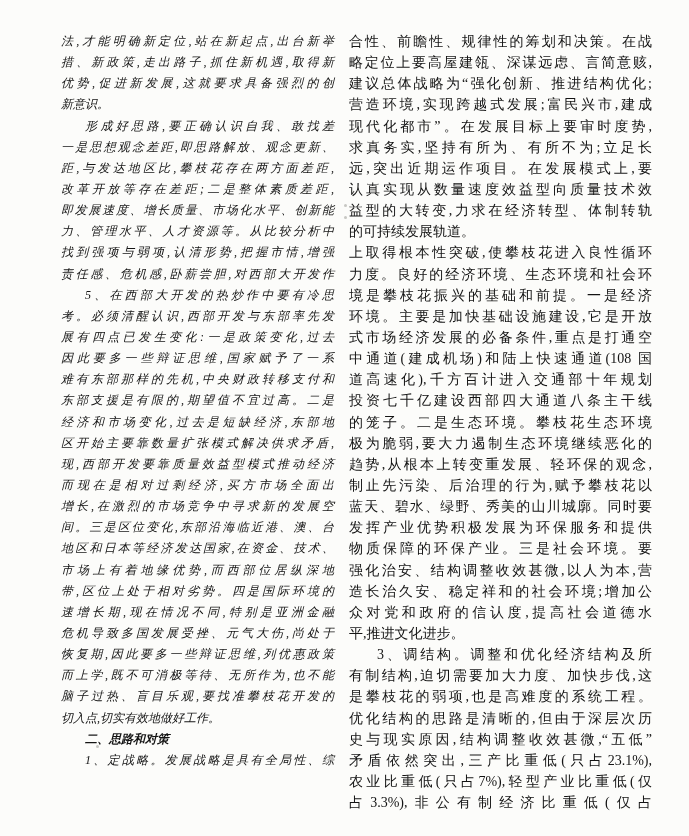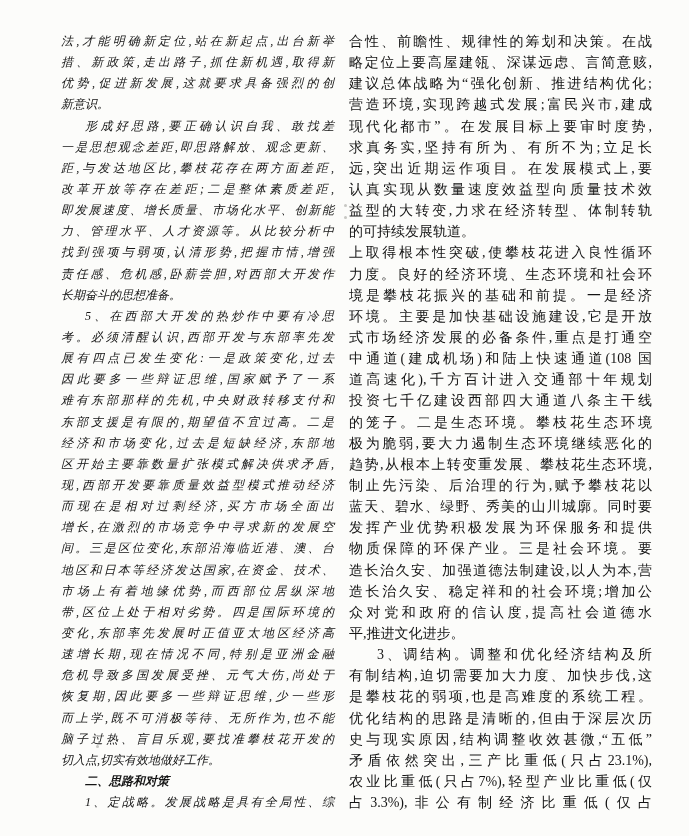--- a/index.html
+++ b/index.html
@@ -69,40 +69,38 @@
       <div class="line">优势,促进新发展,这就要求具备强烈的创</div>
       <div class="line end">新意识。</div>
       <div class="line indent">形成好思路,要正确认识自我、敢找差</div>
       <div class="line">一是思想观念差距,即思路解放、观念更新、</div>
       <div class="line">距,与发达地区比,攀枝花存在两方面差距,</div>
       <div class="line">改革开放等存在差距;二是整体素质差距,</div>
       <div class="line">即发展速度、增长质量、市场化水平、创新能</div>
       <div class="line">力、管理水平、人才资源等。从比较分析中</div>
       <div class="line">找到强项与弱项,认清形势,把握市情,增强</div>
       <div class="line">责任感、危机感,卧薪尝胆,对西部大开发作</div>
-      <div class="line end">长期奋斗的思想准备。</div>
       <div class="line indent">5、在西部大开发的热炒作中要有冷思</div>
       <div class="line">考。必须清醒认识,西部开发与东部率先发</div>
       <div class="line">展有四点已发生变化:一是政策变化,过去</div>
       <div class="line">因此要多一些辩证思维,国家赋予了一系</div>
       <div class="line">难有东部那样的先机,中央财政转移支付和</div>
       <div class="line">东部支援是有限的,期望值不宜过高。二是</div>
       <div class="line">经济和市场变化,过去是短缺经济,东部地</div>
       <div class="line">区开始主要靠数量扩张模式解决供求矛盾,</div>
       <div class="line">现,西部开发要靠质量效益型模式推动经济</div>
       <div class="line">而现在是相对过剩经济,买方市场全面出</div>
       <div class="line">增长,在激烈的市场竞争中寻求新的发展空</div>
       <div class="line">间。三是区位变化,东部沿海临近港、澳、台</div>
       <div class="line">地区和日本等经济发达国家,在资金、技术、</div>
       <div class="line">市场上有着地缘优势,而西部位居纵深地</div>
       <div class="line">带,区位上处于相对劣势。四是国际环境的</div>
-      <div class="line">变化,东部率先发展时正值亚太地区经济高</div>
       <div class="line">速增长期,现在情况不同,特别是亚洲金融</div>
       <div class="line">危机导致多国发展受挫、元气大伤,尚处于</div>
-      <div class="line">恢复期,因此要多一些辩证思维,少一些形</div>
+      <div class="line">恢复期,因此要多一些辩证思维,列优惠政策</div>
       <div class="line">而上学,既不可消极等待、无所作为,也不能</div>
       <div class="line">脑子过热、盲目乐观,要找准攀枝花开发的</div>
       <div class="line end">切入点,切实有效地做好工作。</div>
       <div class="line indent end bold">二、思路和对策</div>
       <div class="line indent">1、定战略。发展战略是具有全局性、综</div>
     </div>
   <div class="column col-right">
       <div class="line">合性、前瞻性、规律性的筹划和决策。在战</div>
       <div class="line">略定位上要高屋建瓴、深谋远虑、言简意赅,</div>
       <div class="line">建议总体战略为“强化创新、推进结构优化;</div>
@@ -116,26 +114,26 @@
       <div class="line">上取得根本性突破,使攀枝花进入良性循环</div>
       <div class="line">力度。良好的经济环境、生态环境和社会环</div>
       <div class="line">境是攀枝花振兴的基础和前提。一是经济</div>
       <div class="line">环境。主要是加快基础设施建设,它是开放</div>
       <div class="line">式市场经济发展的必备条件,重点是打通空</div>
       <div class="line">中通道(建成机场)和陆上快速通道(108 国</div>
       <div class="line">道高速化),千方百计进入交通部十年规划</div>
       <div class="line">投资七千亿建设西部四大通道八条主干线</div>
       <div class="line">的笼子。二是生态环境。攀枝花生态环境</div>
       <div class="line">极为脆弱,要大力遏制生态环境继续恶化的</div>
-      <div class="line">趋势,从根本上转变重发展、攀枝花生态环境,</div>
+      <div class="line">趋势,从根本上转变重发展、轻环保的观念,</div>
       <div class="line">制止先污染、后治理的行为,赋予攀枝花以</div>
       <div class="line">蓝天、碧水、绿野、秀美的山川城廓。同时要</div>
       <div class="line">发挥产业优势积极发展为环保服务和提供</div>
       <div class="line">物质保障的环保产业。三是社会环境。要</div>
-      <div class="line">造长治久安、加强道德法制建设,以人为本,营</div>
+      <div class="line">强化治安、结构调整收效甚微,以人为本,营</div>
       <div class="line">造长治久安、稳定祥和的社会环境;增加公</div>
       <div class="line">众对党和政府的信认度,提高社会道德水</div>
       <div class="line end">平,推进文化进步。</div>
       <div class="line indent">3、调结构。调整和优化经济结构及所</div>
       <div class="line">有制结构,迫切需要加大力度、加快步伐,这</div>
       <div class="line">是攀枝花的弱项,也是高难度的系统工程。</div>
       <div class="line">优化结构的思路是清晰的,但由于深层次历</div>
       <div class="line">史与现实原因,结构调整收效甚微,“五低”</div>
       <div class="line">矛盾依然突出,三产比重低(只占23.1%),</div>
       <div class="line">农业比重低(只占7%),轻型产业比重低(仅</div>

